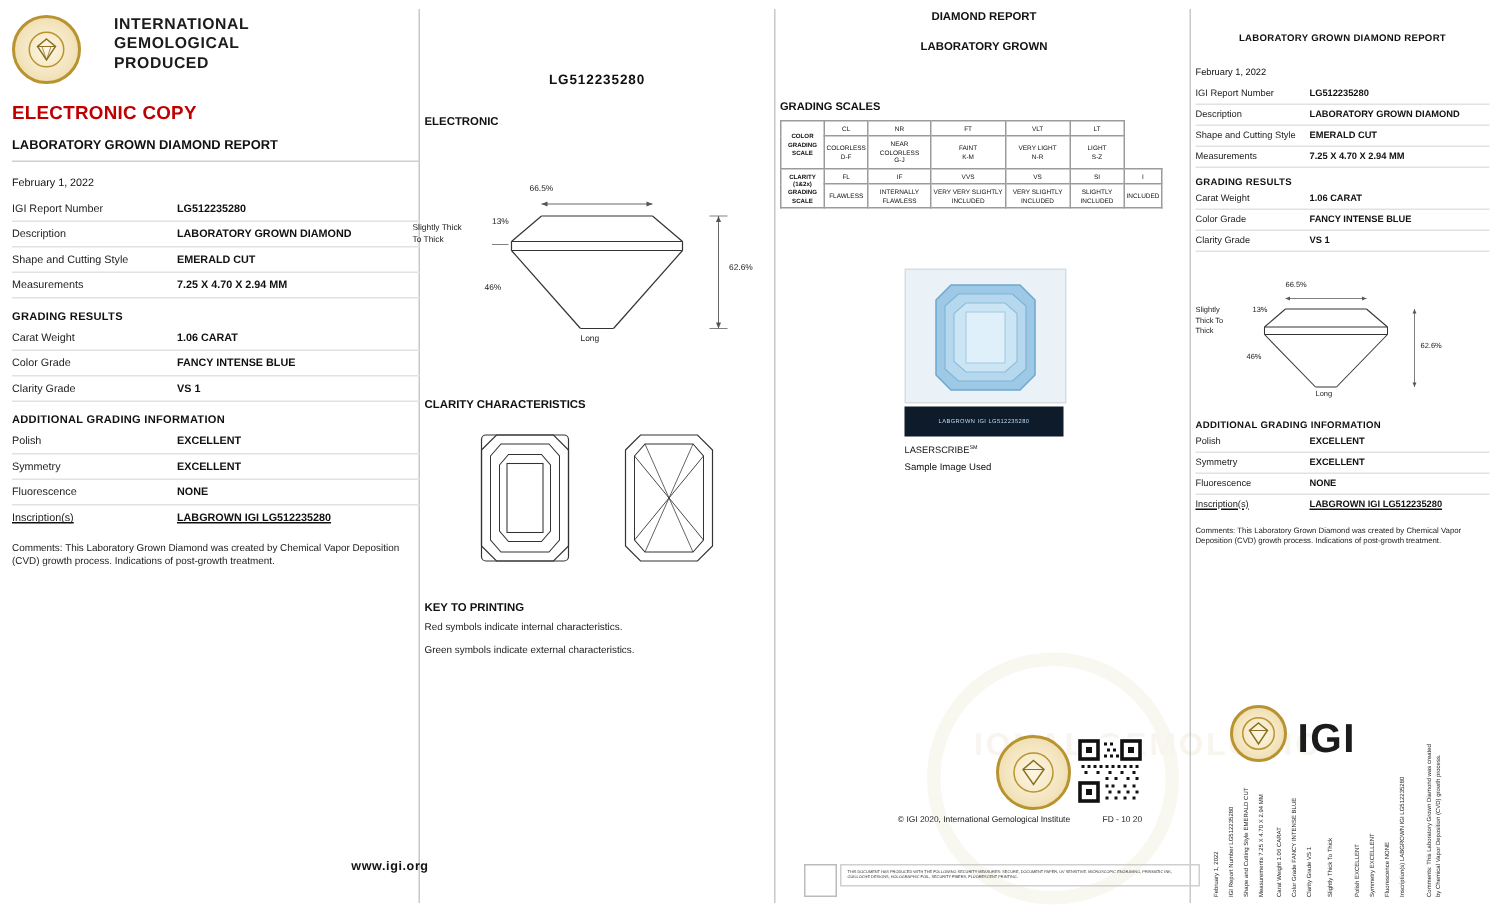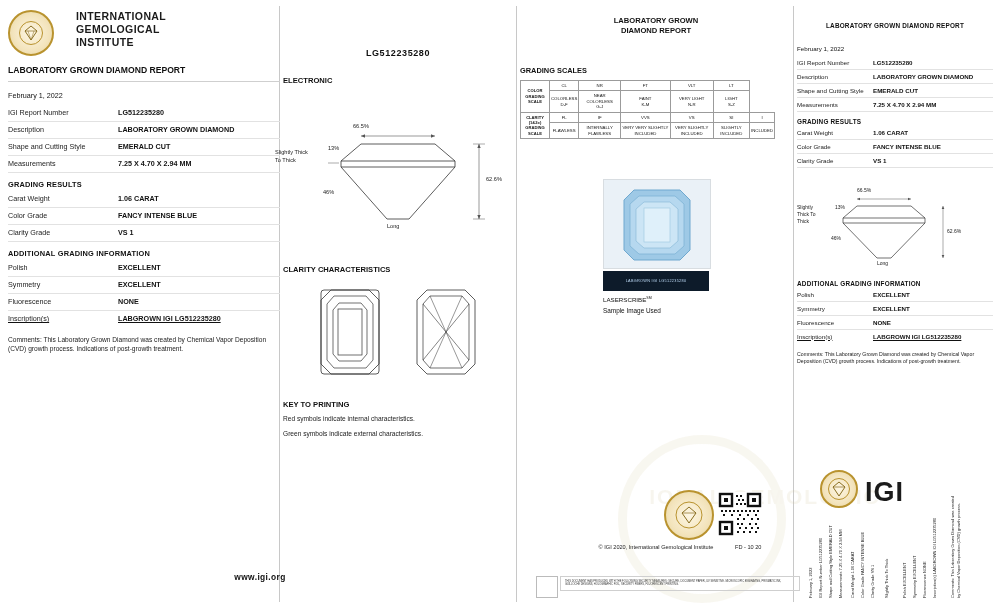--- a/index.html
+++ b/index.html
@@ -130,24 +130,25 @@
           <circle cx="13" cy="13" r="11.5" fill="none" stroke="#b9932f" stroke-width="1"></circle>
           <polygon points="13,6 19,11 13,20 7,11" fill="none" stroke="#8a6f22" stroke-width="1"></polygon>
           <line x1="7" y1="11" x2="19" y2="11" stroke="#8a6f22" stroke-width="0.7"></line>
           <line x1="10" y1="11" x2="13" y2="20" stroke="#8a6f22" stroke-width="0.5"></line>
           <line x1="16" y1="11" x2="13" y2="20" stroke="#8a6f22" stroke-width="0.5"></line>
         </svg>
       </div>
       <div>
         <div class="org-name">INTERNATIONAL</div>
         <div class="org-name">GEMOLOGICAL</div>
-        <div class="org-name">INSTITUTE</div>
-      </div>
-    </div>
-
+        <div class="org-name">PRODUCED</div>
+      </div>
+    </div>
+
+    <div class="electronic">ELECTRONIC COPY</div>
     <div class="doc-title">LABORATORY GROWN DIAMOND REPORT</div>
     <div class="rule"></div>
 
     <div class="date">February 1, 2022</div>
 
     <div>
       <div class="kv">
         <div class="k">IGI Report Number</div>
         <div class="v">LG512235280</div>
       </div>
@@ -268,22 +269,22 @@
         <line x1="53" y1="86" x2="37" y2="50" stroke="#333" stroke-width="0.5"></line>
       </svg>
     </div>
 
     <div class="key-label">KEY TO PRINTING</div>
     <div class="key-text">Red symbols indicate internal characteristics.</div>
     <div class="key-text">Green symbols indicate external characteristics.</div>
   </div>
 
   <div class="col-mid2">
+    <div class="lab-head" style="margin-top:0;">DIAMOND REPORT</div>
     <div class="lab-head">LABORATORY GROWN</div>
-    <div class="lab-head" style="margin-top:0;">DIAMOND REPORT</div>
 
     <div class="grading-scales-t">GRADING SCALES</div>
 
     <table class="scales">
       <tbody>
           <tr>
         <td class="lab" rowspan="2">COLOR GRADING SCALE</td>
         <td>CL</td>
         <td>NR</td>
         <td>FT</td>

